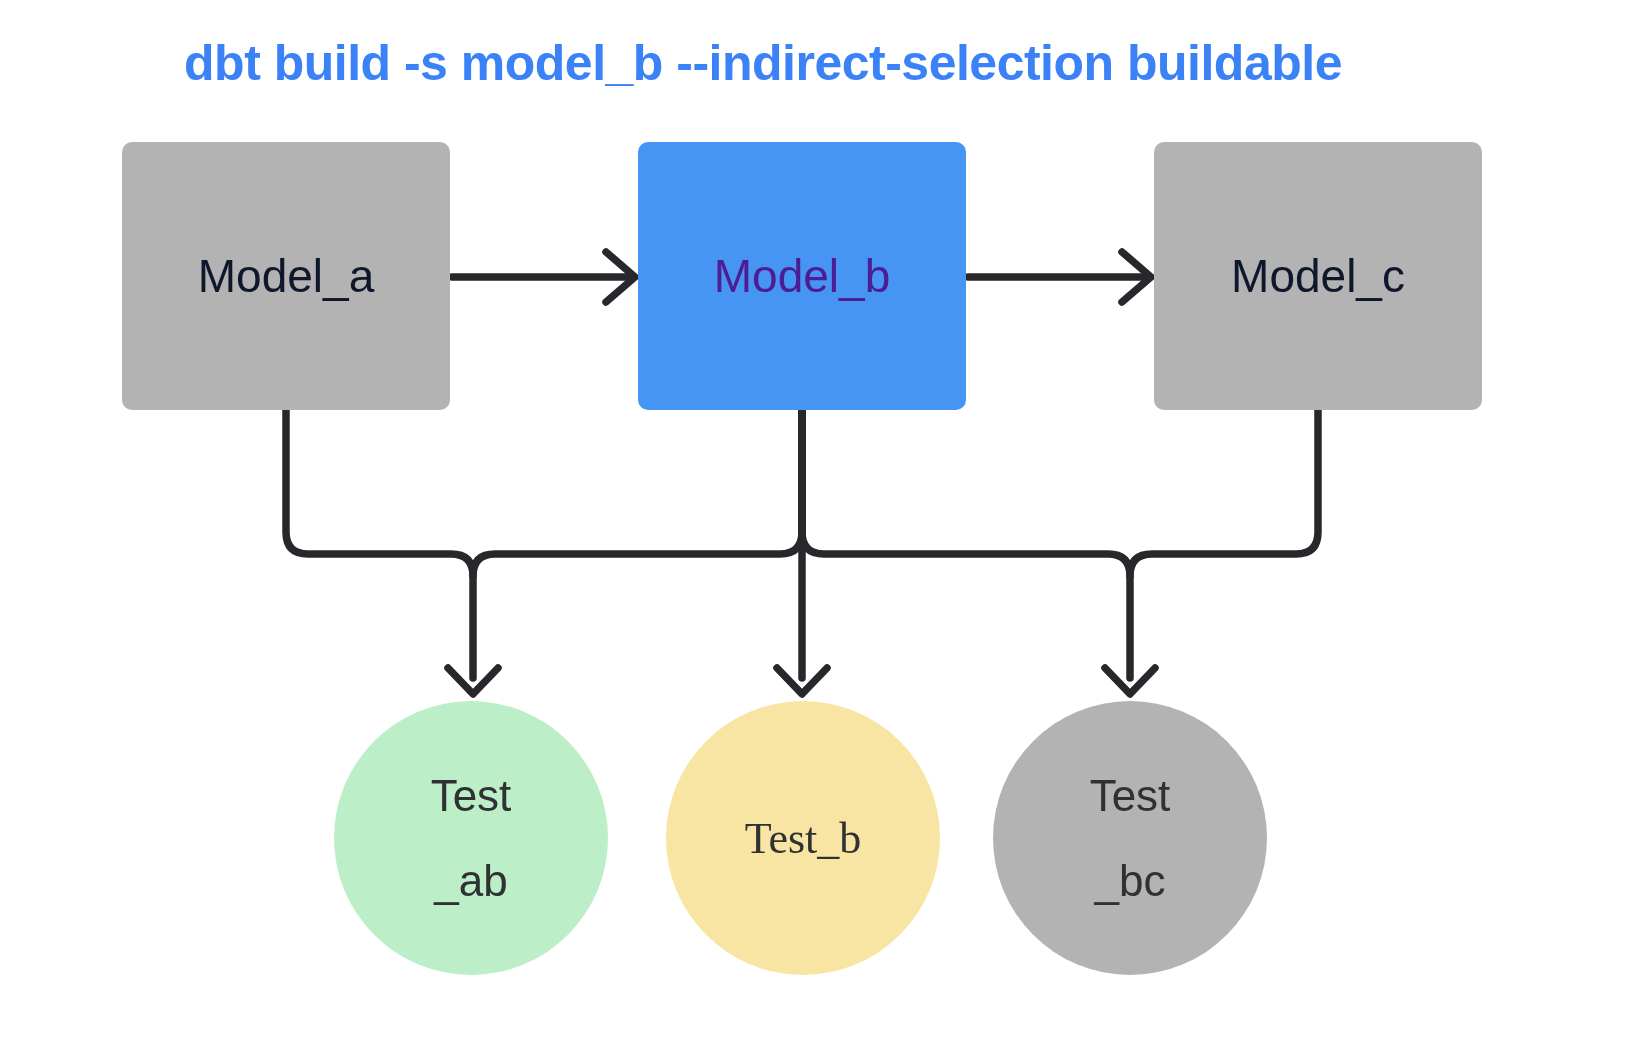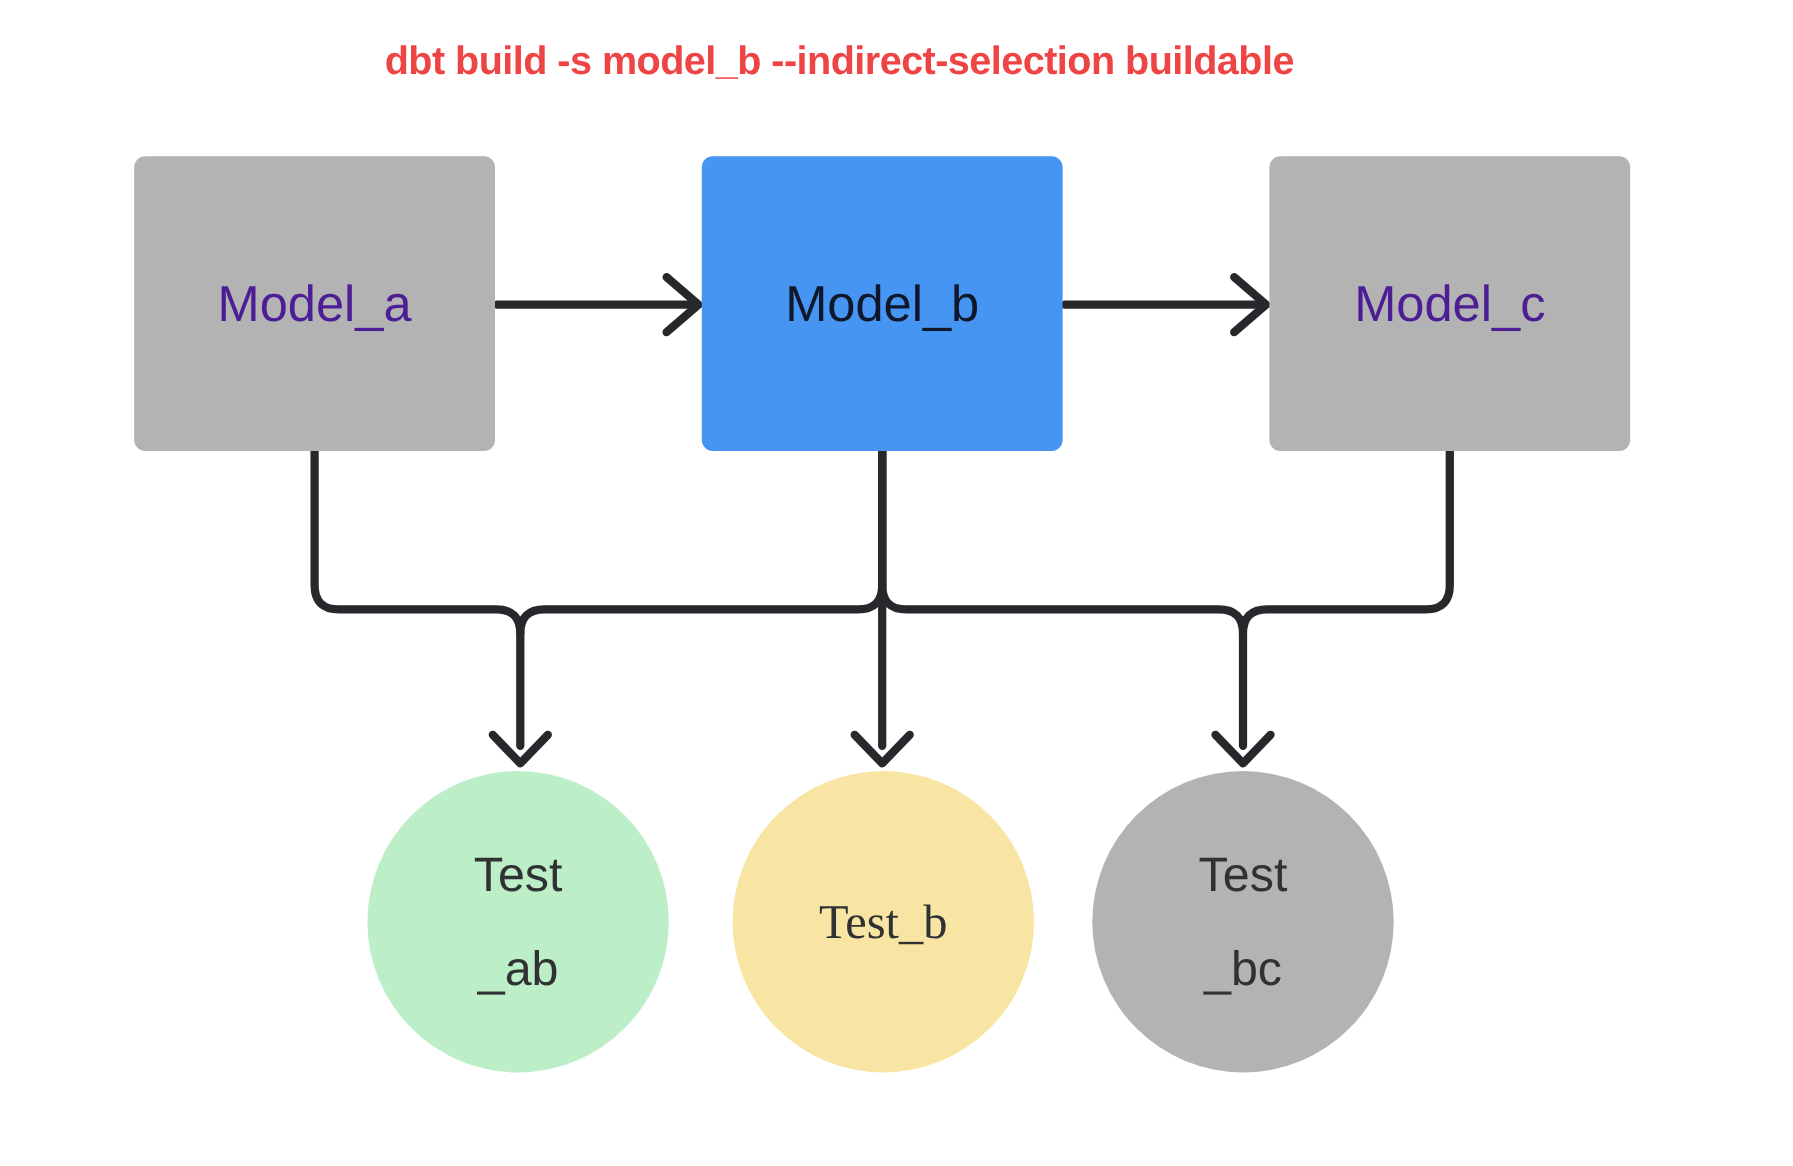--- a/index.html
+++ b/index.html
@@ -4,36 +4,36 @@
 <style>
   html,body{margin:0;padding:0;background:#ffffff;}
   body{
     width:1630px;height:1060px;overflow:hidden;
     font-family:"Liberation Sans","DejaVu Sans",sans-serif;
   }
   .canvas{position:relative;width:1630px;height:1060px;background:#ffffff;}
 
   .title{
     position:absolute;top:34px;left:763px;transform:translateX(-50%);
-    white-space:nowrap;font-size:36px;font-weight:600;letter-spacing:-0.5px;
-    color:#ef4444;
+    white-space:nowrap;font-size:50px;font-weight:600;letter-spacing:-0.5px;
+    color:#3b82f6;
   }
 
   svg.edges{position:absolute;left:0;top:0;pointer-events:none;}
   svg.edges path{fill:none;stroke:#28282c;stroke-width:7.5;stroke-linecap:round;stroke-linejoin:round;}
 
   .node{
     position:absolute;display:flex;flex-direction:column;
     align-items:center;justify-content:center;text-align:center;
   }
   .model{
     width:328px;height:268px;top:142px;border-radius:10px;
-    font-size:46px;color:#4c1d95;
+    font-size:46px;color:#0f172a;
   }
-  .model.selected{background:#4795f2;color:#0f172a;}
+  .model.selected{background:#4795f2;color:#4c1d95;}
   .model.unselected{background:#b3b3b4;}
 
   .test{
     width:274px;height:274px;top:701px;border-radius:50%;
     font-size:44px;color:#2f3133;
   }
   .test .line{display:block;line-height:85px;}
   .test.green{background:#bceec8;}
   .test.yellow{background:#f8e5a3;}
   .test.gray{background:#b3b3b4;}

